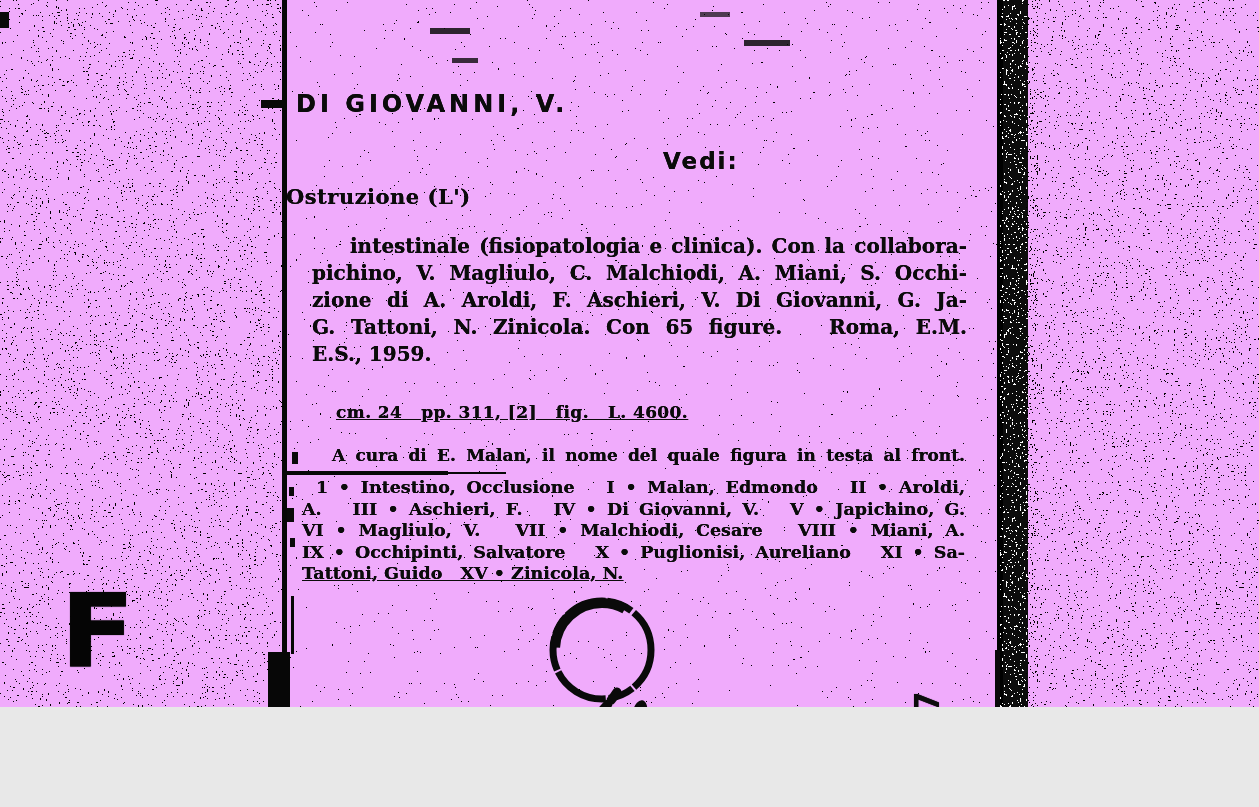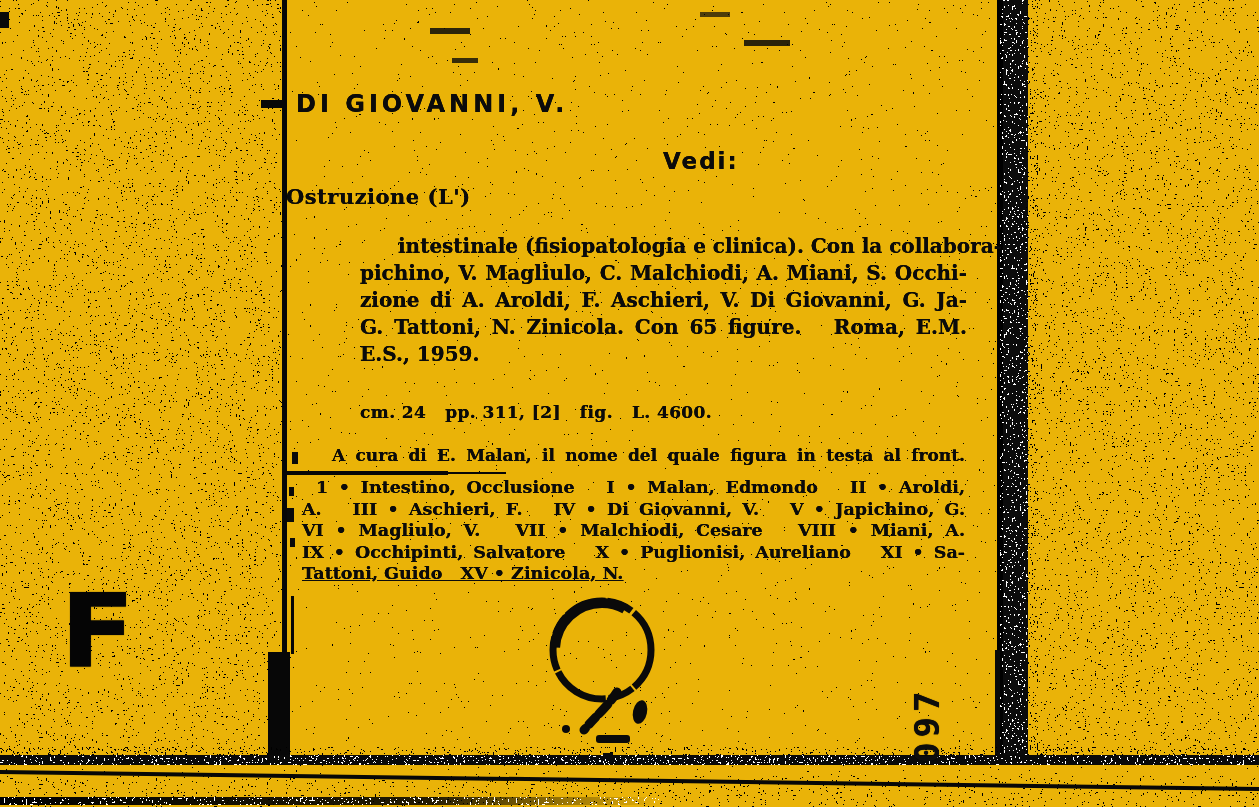--- a/index.html
+++ b/index.html
@@ -1,18 +1,18 @@
 <!DOCTYPE html>
 <html><head>
 <meta charset="utf-8">
 <style>
   html,body{margin:0;padding:0;background:#e8e8e8;}
   #page{
-    position:relative;width:1259px;height:807px;overflow:hidden;
-    background:#eab308;color:#0b0b0b;
+    position:relative;width:1259px;height:707px;overflow:hidden;
+    background:#f0abfc;color:#0b0b0b;
     font-family:"DejaVu Serif", serif;
   }
   .abs{position:absolute;}
   
   .heading{
     left:296px;top:90px;width:420px;
     font-family:"DejaVu Sans", sans-serif;font-weight:bold;
     font-size:24px;letter-spacing:4px;white-space:nowrap;
     text-shadow:0 0 0.6px #000;
   }
@@ -24,27 +24,27 @@
   .titleword{
     left:286px;top:184px;
     font-weight:bold;font-size:21px;letter-spacing:0.5px;
     text-shadow:0 0 0.6px #000;
   }
   .bodyblock{
     left:312px;top:233px;width:655px;
     font-weight:bold;font-size:20px;line-height:27px;
     text-shadow:0 0 0.5px #000;
   }
-  .bodyblock .ln{text-align:justify;text-align-last:justify;white-space:nowrap;margin-left:48px;}
+  .bodyblock .ln{text-align:justify;text-align-last:justify;white-space:nowrap;}
   .bodyblock .ln.first{text-indent:38px;}
   .bodyblock .ln.last{text-align:left;text-align-last:left;}
   .collation{
-    left:360px;top:402px;
+    left:336px;top:402px;
     font-weight:bold;font-size:17px;letter-spacing:0.4px;
-    text-shadow:0 0 0.5px #000;white-space:nowrap;
+    text-shadow:0 0 0.5px #000;white-space:nowrap;text-decoration:underline;
   }
   .note{
     left:312px;top:445px;width:653px;
     font-weight:bold;font-size:17px;
     text-indent:20px;text-align:justify;text-align-last:justify;
     text-shadow:0 0 0.4px #000;white-space:nowrap;
   }
   .tracings{
     left:302px;top:477px;width:663px;
     font-weight:bold;font-size:17.5px;line-height:21.5px;

